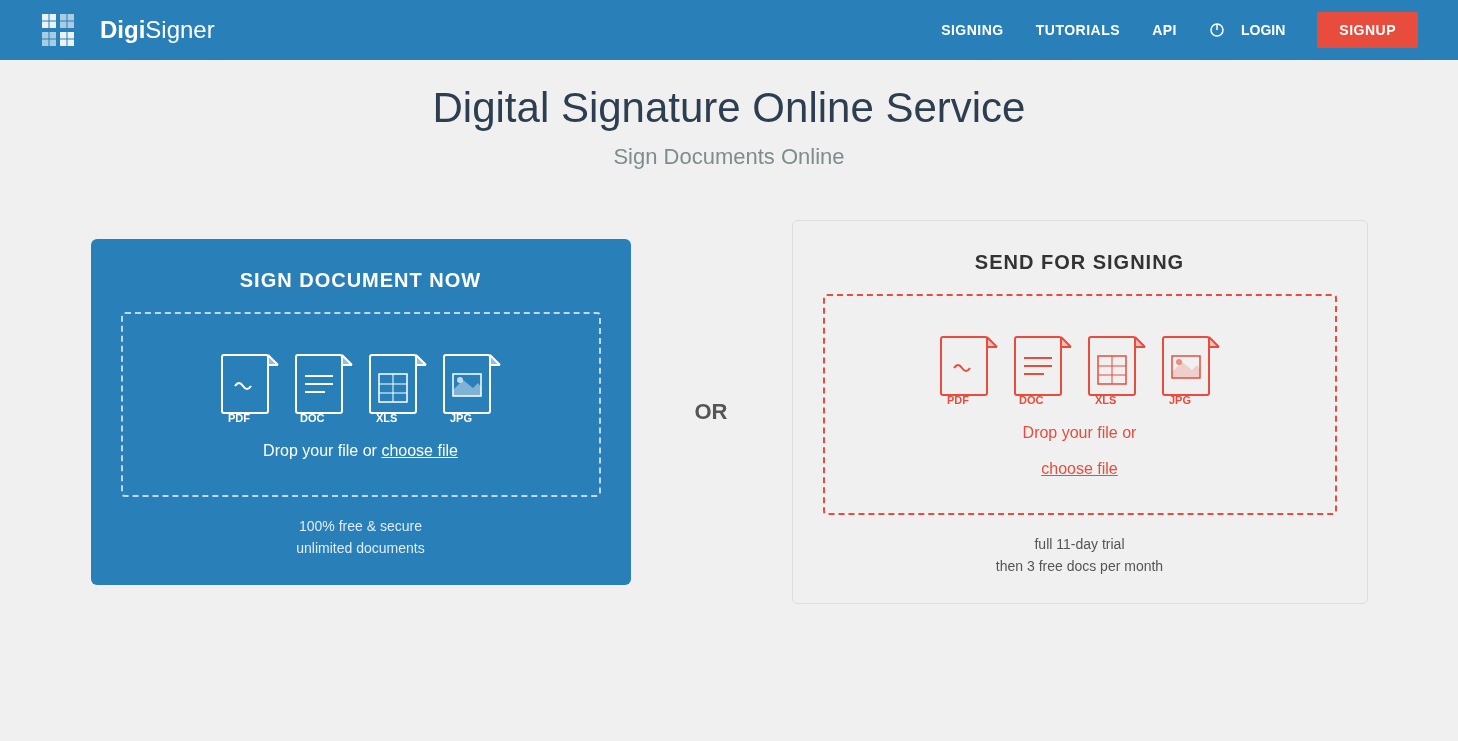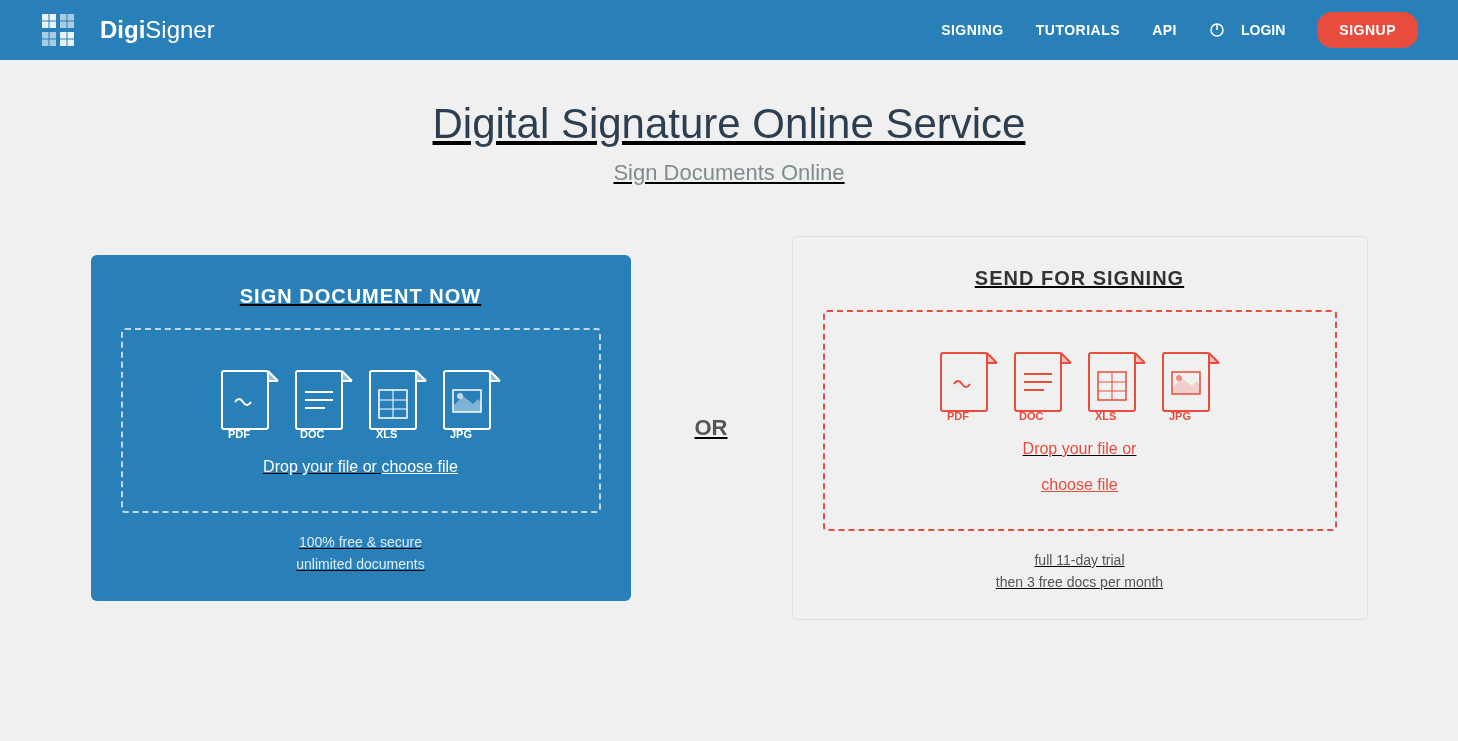--- a/index.html
+++ b/index.html
@@ -56,29 +56,28 @@
     }
     .btn-signup {
       background: #e74c3c;
       color: white;
       border: none;
       padding: 10px 22px;
       font-size: 14px;
       font-weight: 700;
       letter-spacing: 0.5px;
       cursor: pointer;
-      border-radius: 15px;
+      border-radius: 2px;
     }
 
     
     main {
       background: #f0f0f0;
       min-height: calc(741px - 60px);
-      padding: 40px 60px 60px;
-      text-decoration: underline;
+      padding: 24px 60px 60px;
     }
     .hero-title {
       text-align: center;
       font-size: 42px;
       font-weight: 400;
       color: #2c3e50;
       margin-bottom: 12px;
     }
     .hero-subtitle {
       text-align: center;

